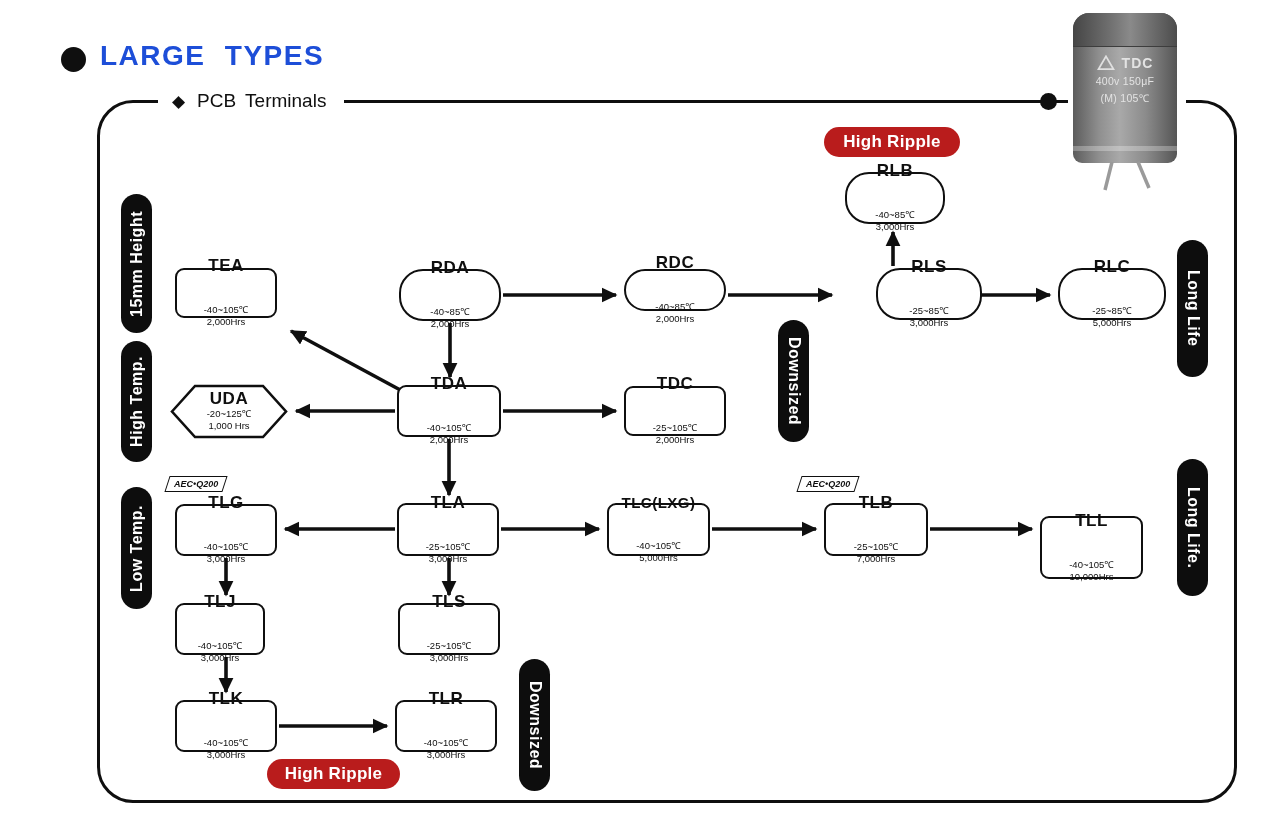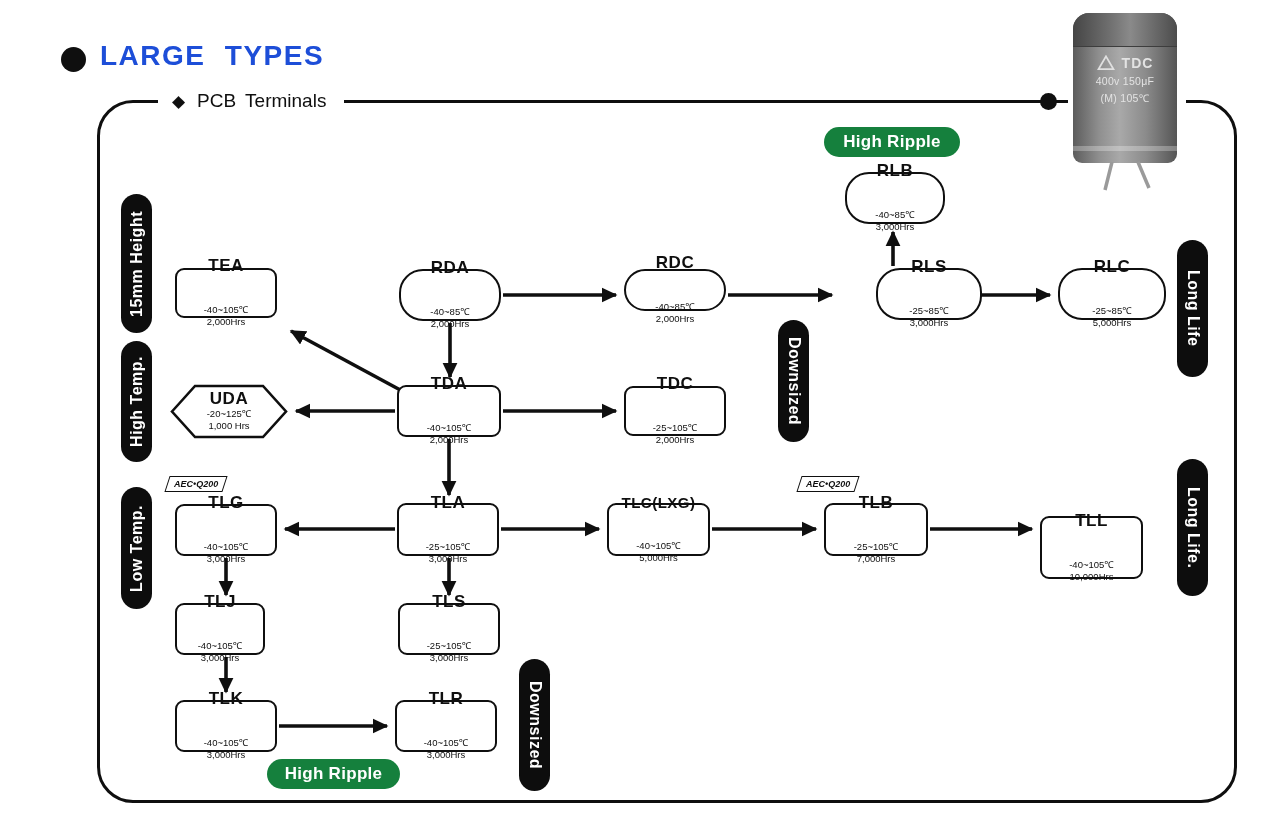--- a/index.html
+++ b/index.html
@@ -62,21 +62,21 @@
     background:rgba(255,255,255,.28);
   }
   .cap-print{ position:absolute; left:0; top:42px; width:104px; color:#e3e3e3; }
   .cap-brand-row{ display:flex; align-items:center; justify-content:center; gap:7px; }
   .cap-series{ font-size:14px; font-weight:bold; letter-spacing:1px; }
   .cap-spec{ font-size:10.5px; text-align:center; margin-top:4px; letter-spacing:.3px; }
   .cap-leads{ position:absolute; left:0; top:152px; }
 
   
   .hpill{
-    position:absolute; background:#15803d; color:#ffffff; border-radius:15px;
+    position:absolute; background:#b91c1c; color:#ffffff; border-radius:15px;
     display:flex; align-items:center; justify-content:center;
     font-size:17px; font-weight:bold; z-index:2; letter-spacing:.3px;
   }
   .vpill{
     position:absolute; background:#0d0d0d; color:#ffffff; border-radius:16px;
     display:flex; align-items:center; justify-content:center;
     font-size:16px; font-weight:bold; z-index:2;
   }
   .vpill span{ writing-mode:vertical-rl; letter-spacing:.5px; white-space:nowrap; }
   .vpill.up span{ transform:rotate(180deg); }

